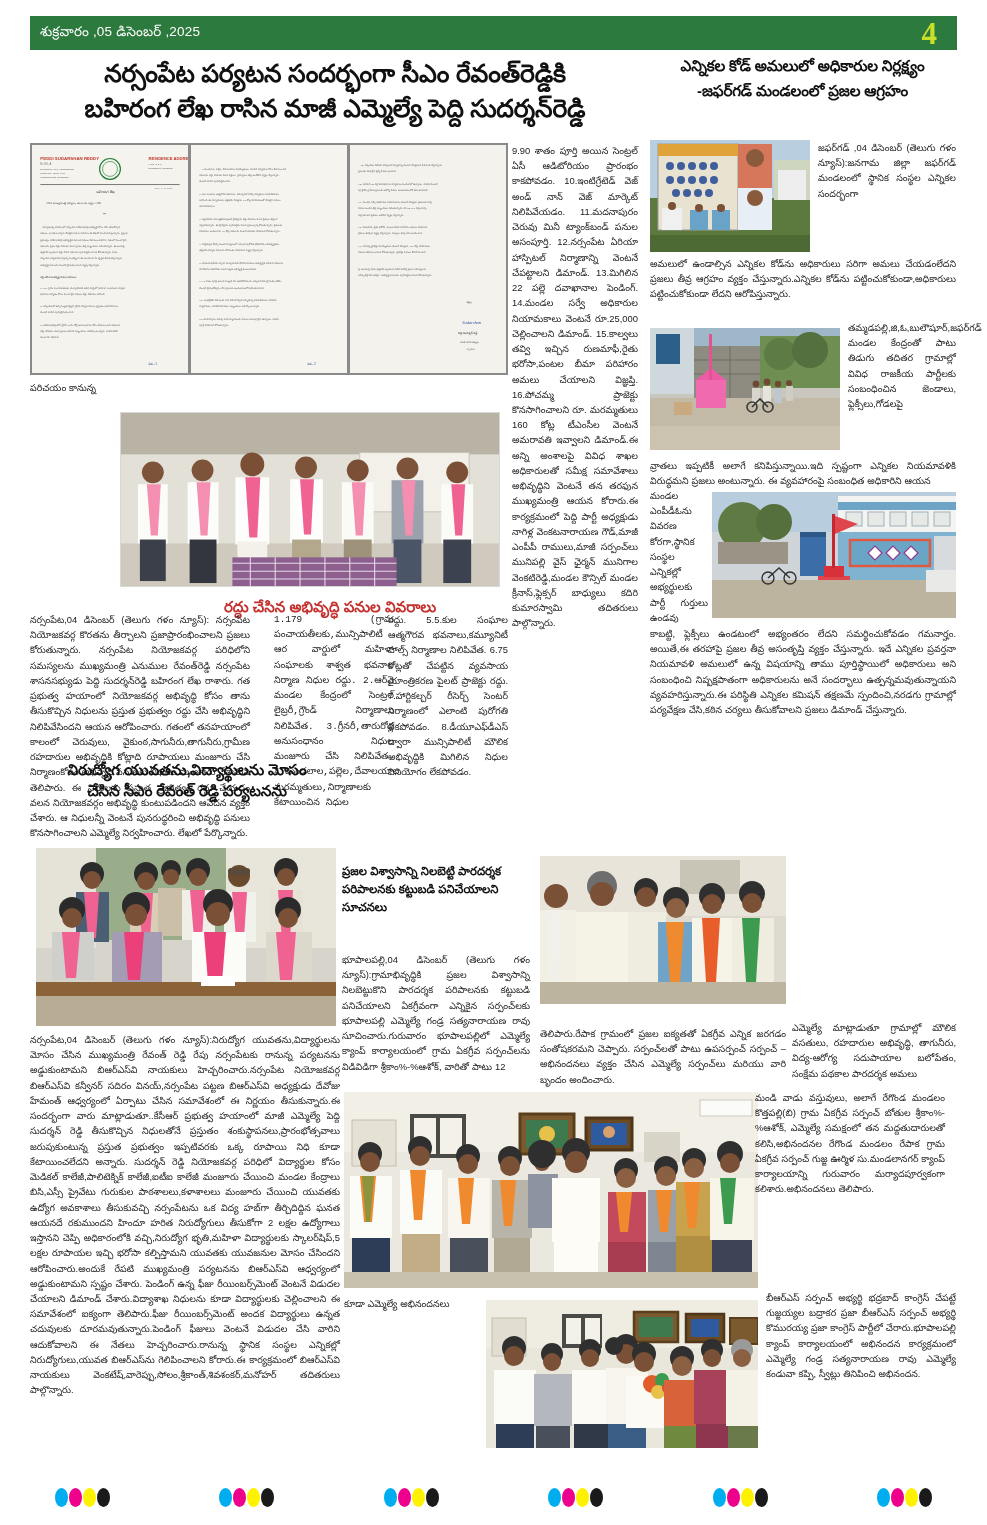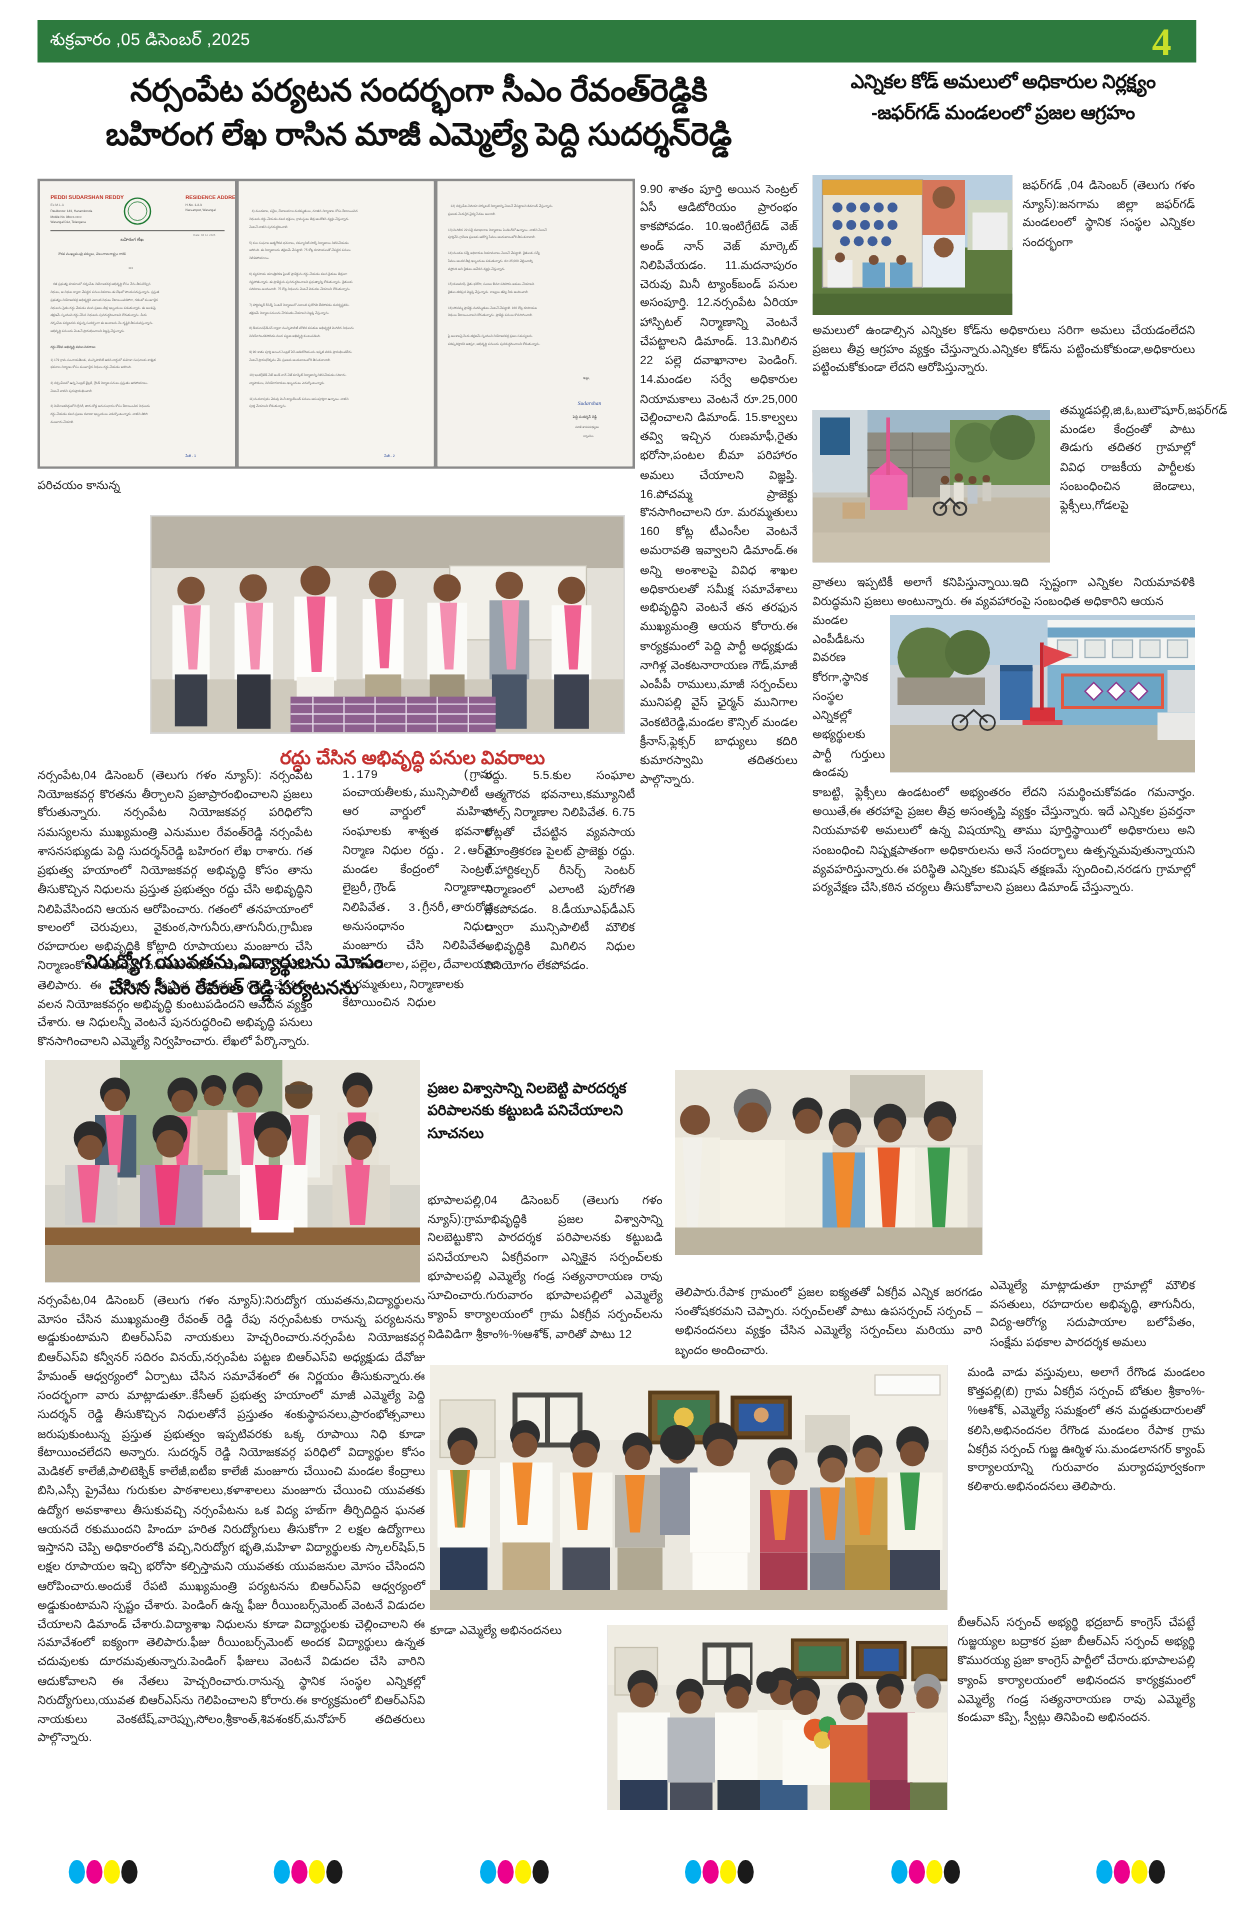--- a/index.html
+++ b/index.html
@@ -96,21 +96,21 @@
 
   
   #hl-d { position: absolute; left: 342px; top: 758px; width: 642px; }
   #lead-d { position: absolute; left: 342px; top: 862px; width: 188px; }
   #photo-d1 { position: absolute; left: 540px; top: 856px; width: 246px; height: 148px; }
   #col-d0 { position: absolute; left: 792px; top: 856px; width: 164px; }
   #col-d1 { position: absolute; left: 342px; top: 952px; width: 188px; }
   #col-d2 { position: absolute; left: 540px; top: 1010px; width: 246px; margin-top: 16px; }
   #col-d3 { position: absolute; left: 792px; top: 1020px; width: 164px; }
   #photo-d2 { position: absolute; left: 344px; top: 1092px; width: 414px; height: 196px; }
-  #col-d4 { position: absolute; left: 774px; top: 1090px; width: 190px; }
+  #col-d4 { position: absolute; left: 755px; top: 1090px; width: 190px; }
   #photo-d3 { position: absolute; left: 486px; top: 1300px; width: 272px; height: 148px; }
   #col-d5 { position: absolute; left: 344px; top: 1296px; width: 136px; }
   #col-d6 { position: absolute; left: 766px; top: 1290px; width: 190px; }
   #col-d7 { position: absolute; left: 344px; top: 1458px; width: 414px; }
 
   
   #cmyk-strip {
     position: absolute; left: 0; top: 1482px; width: 987px; height: 30px;
     display: flex; justify-content: space-around; align-items: center;
   }

